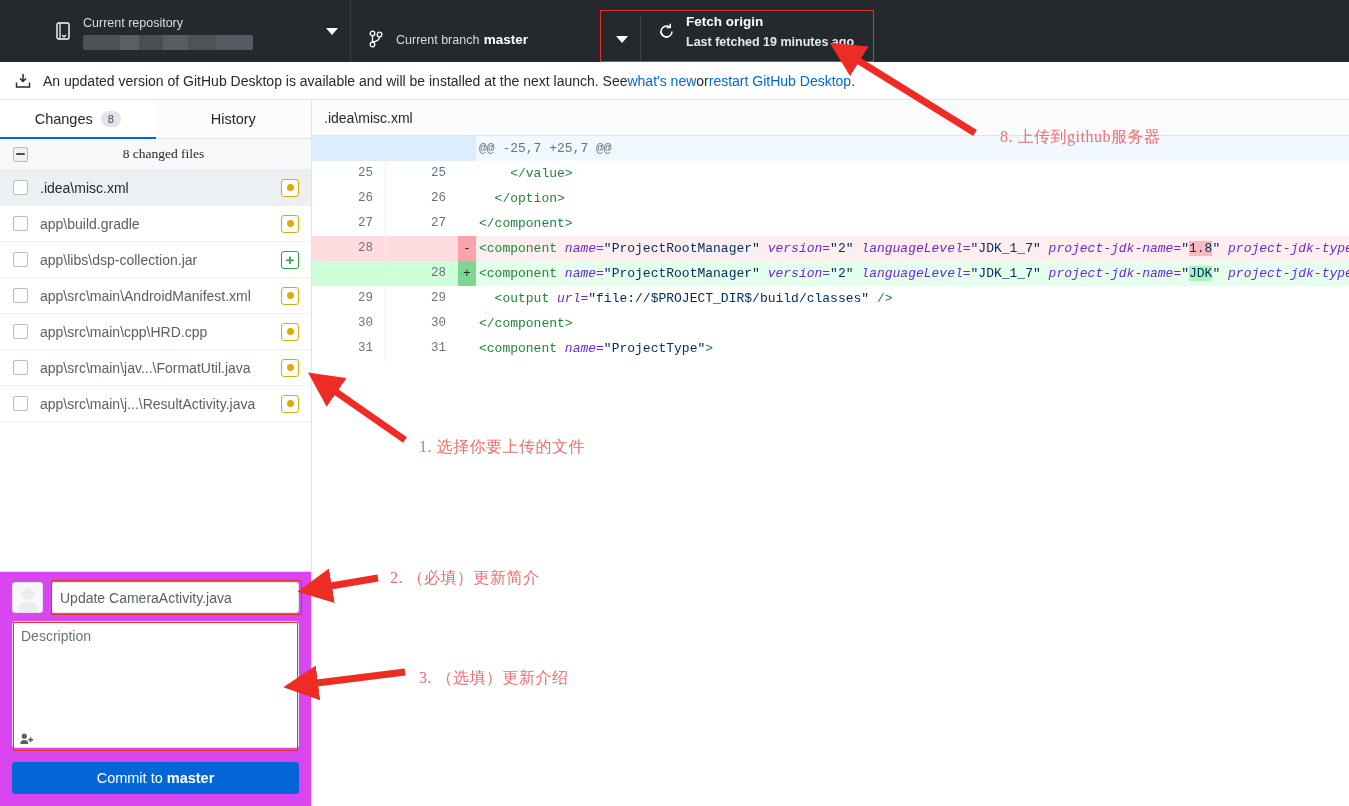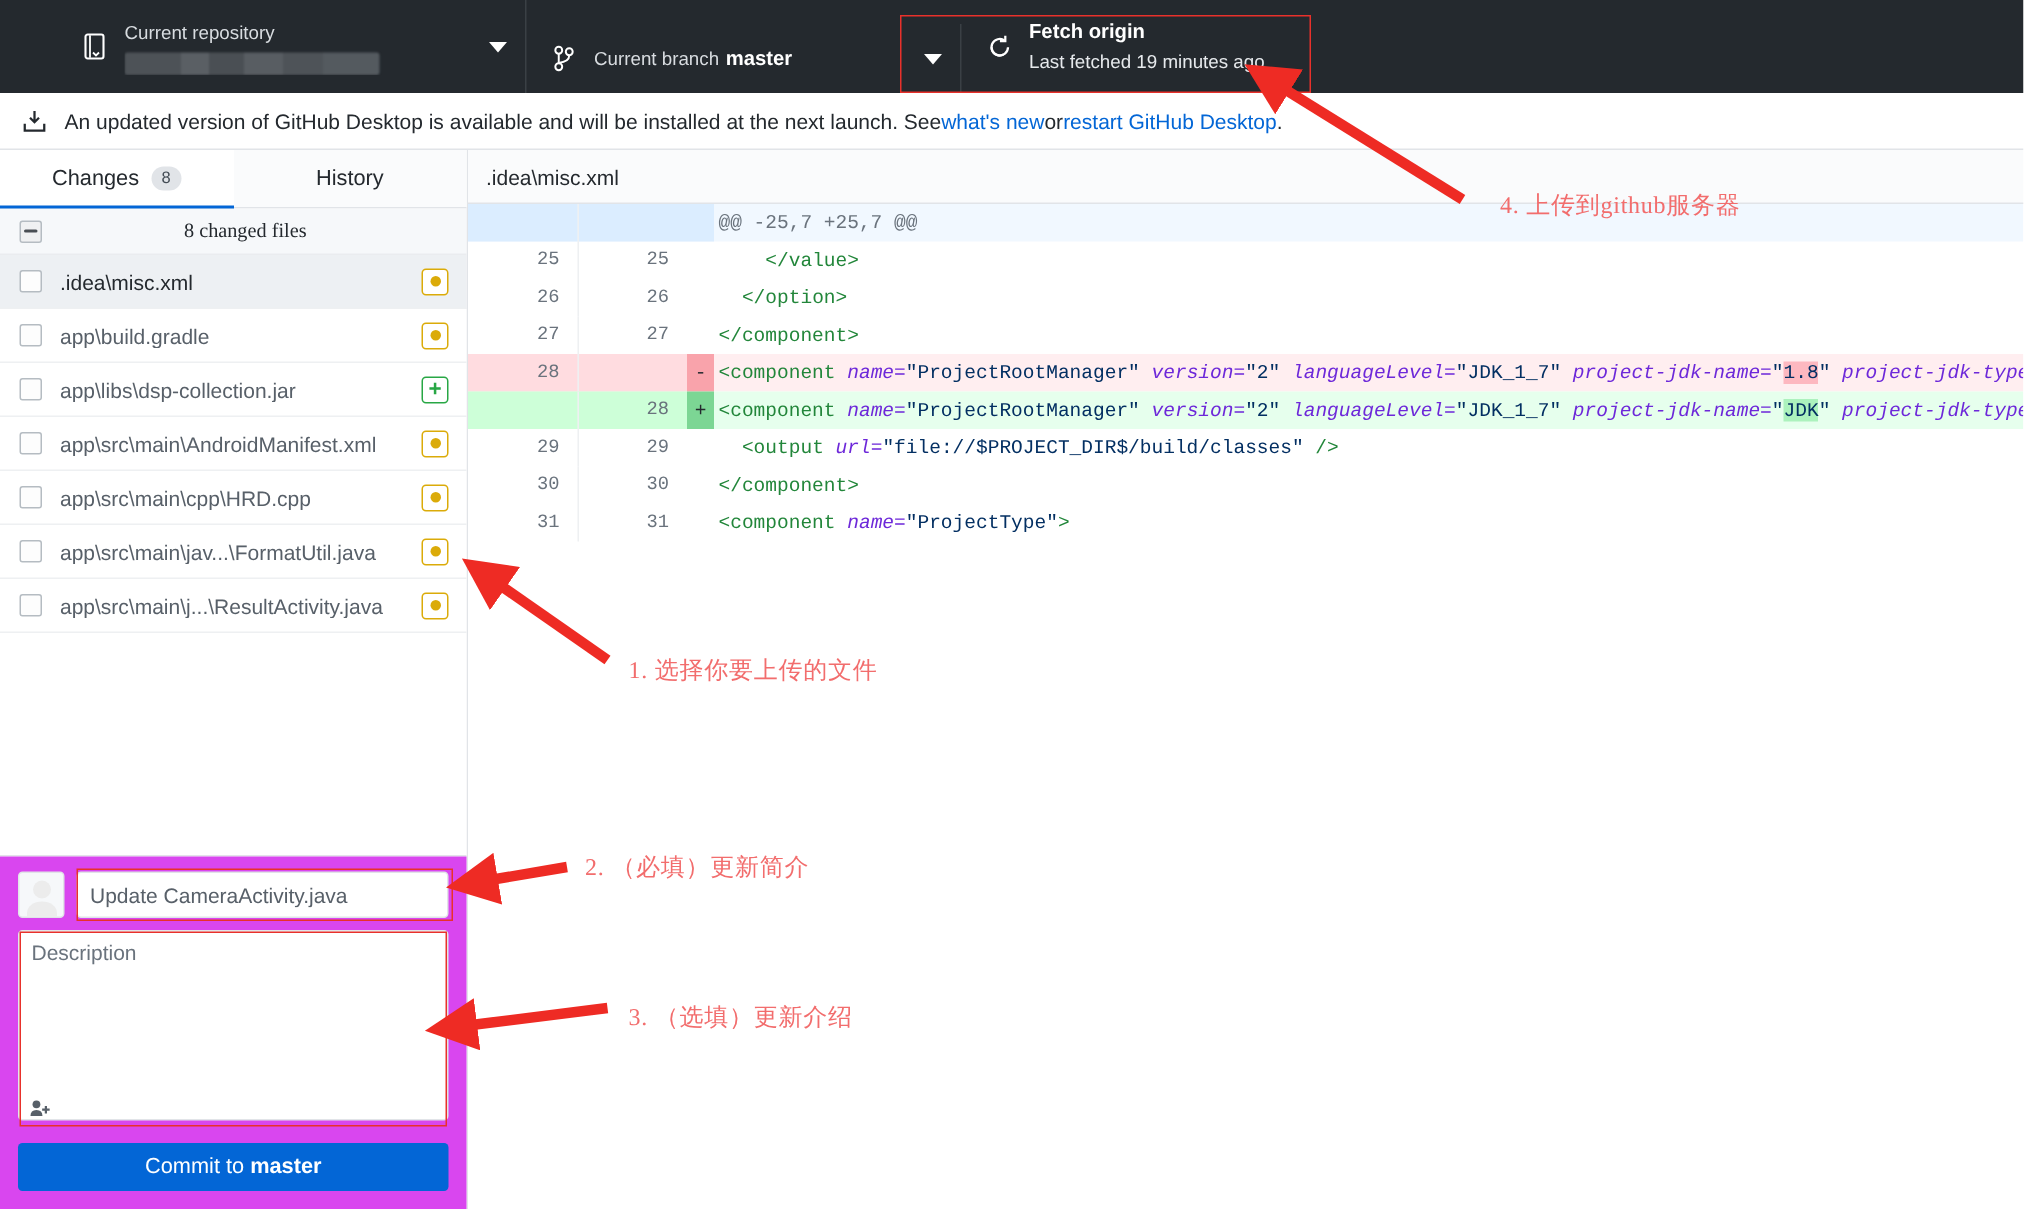--- a/index.html
+++ b/index.html
@@ -26,21 +26,21 @@
   }
   .tb-repo { width: 313px; }
   .tb-branch { width: 290px; margin-top: 16px; }
   .tb-fetch { width: 274px; border-right: none; }
   .tb-icon { width: 22px; flex: 0 0 22px; display: flex; align-items: center;
              justify-content: center; margin-right: 9px; }
   .tb-text { flex: 1 1 auto; min-width: 0; line-height: 1.25; overflow: hidden; }
   .tb-label { font-size: 12.5px; color: #d8dce0; font-weight: 400; white-space: nowrap; }
   .tb-value { font-size: 13.5px; color: #ffffff; font-weight: bold; white-space: nowrap;
               overflow: hidden; text-overflow: ellipsis; }
-  .tb-value.small { font-weight: 400; font-size: 12.5px; color: #e6e9ec; }
+  .tb-value.small { font-weight: 700; font-size: 12.5px; color: #e6e9ec; }
   .tb-caret {
     width: 0; height: 0; margin-left: 8px; flex: 0 0 auto;
     border-left: 6px solid transparent; border-right: 6px solid transparent;
     border-top: 7px solid #ffffff;
   }
   .redacted {
     display: block; height: 15px; width: 170px; margin-top: 3px;
     background: linear-gradient(90deg,
        #4d5257 0%, #4d5257 22%, #5a5f64 22%, #5a5f64 33%,
        #4a4f54 33%, #4a4f54 47%, #585d62 47%, #585d62 62%,
@@ -418,21 +418,21 @@
           <div class="dline ctx"><span class="gut">30</span><span class="gut g2">30</span><span class="marker"></span><span class="code"><span class="t-tag">&lt;/component&gt;</span></span></div>
           <div class="dline ctx"><span class="gut">31</span><span class="gut g2">31</span><span class="marker"></span><span class="code"><span class="t-tag">&lt;component </span><span class="t-attr">name=</span><span class="t-str">"ProjectType"</span><span class="t-tag">&gt;</span></span></div>
           <div class="diff-fill" style="height: 440px;"></div>
         </div>
     </div>
   </div>
 
   <div class="anno" style="left:419px; top:437px;">1.  选择你要上传的文件</div>
   <div class="anno" style="left:390px; top:568px;">2.  （必填）更新简介</div>
   <div class="anno" style="left:419px; top:668px;">3.  （选填）更新介绍</div>
-  <div class="anno" style="left:1000px; top:127px;">4.  上传到github服务器</div>
+  <div class="anno" style="left:1000px; top:127px;">8.  上传到github服务器</div>
 
   <svg class="arrow" style="left:0; top:0;" width="1349" height="806">
     <defs>
       <marker id="ah" markerWidth="5" markerHeight="5" refX="3.6" refY="2.5" orient="auto">
         <path d="M0,0 L5,2.5 L0,5 z" fill="#ee2b24"></path>
       </marker>
     </defs>
     <line x1="405" y1="440" x2="316" y2="378" stroke="#ee2b24" stroke-width="7" marker-end="url(#ah)"></line>
     <line x1="378" y1="578" x2="307" y2="590" stroke="#ee2b24" stroke-width="7" marker-end="url(#ah)"></line>
     <line x1="405" y1="672" x2="293" y2="686" stroke="#ee2b24" stroke-width="7" marker-end="url(#ah)"></line>

